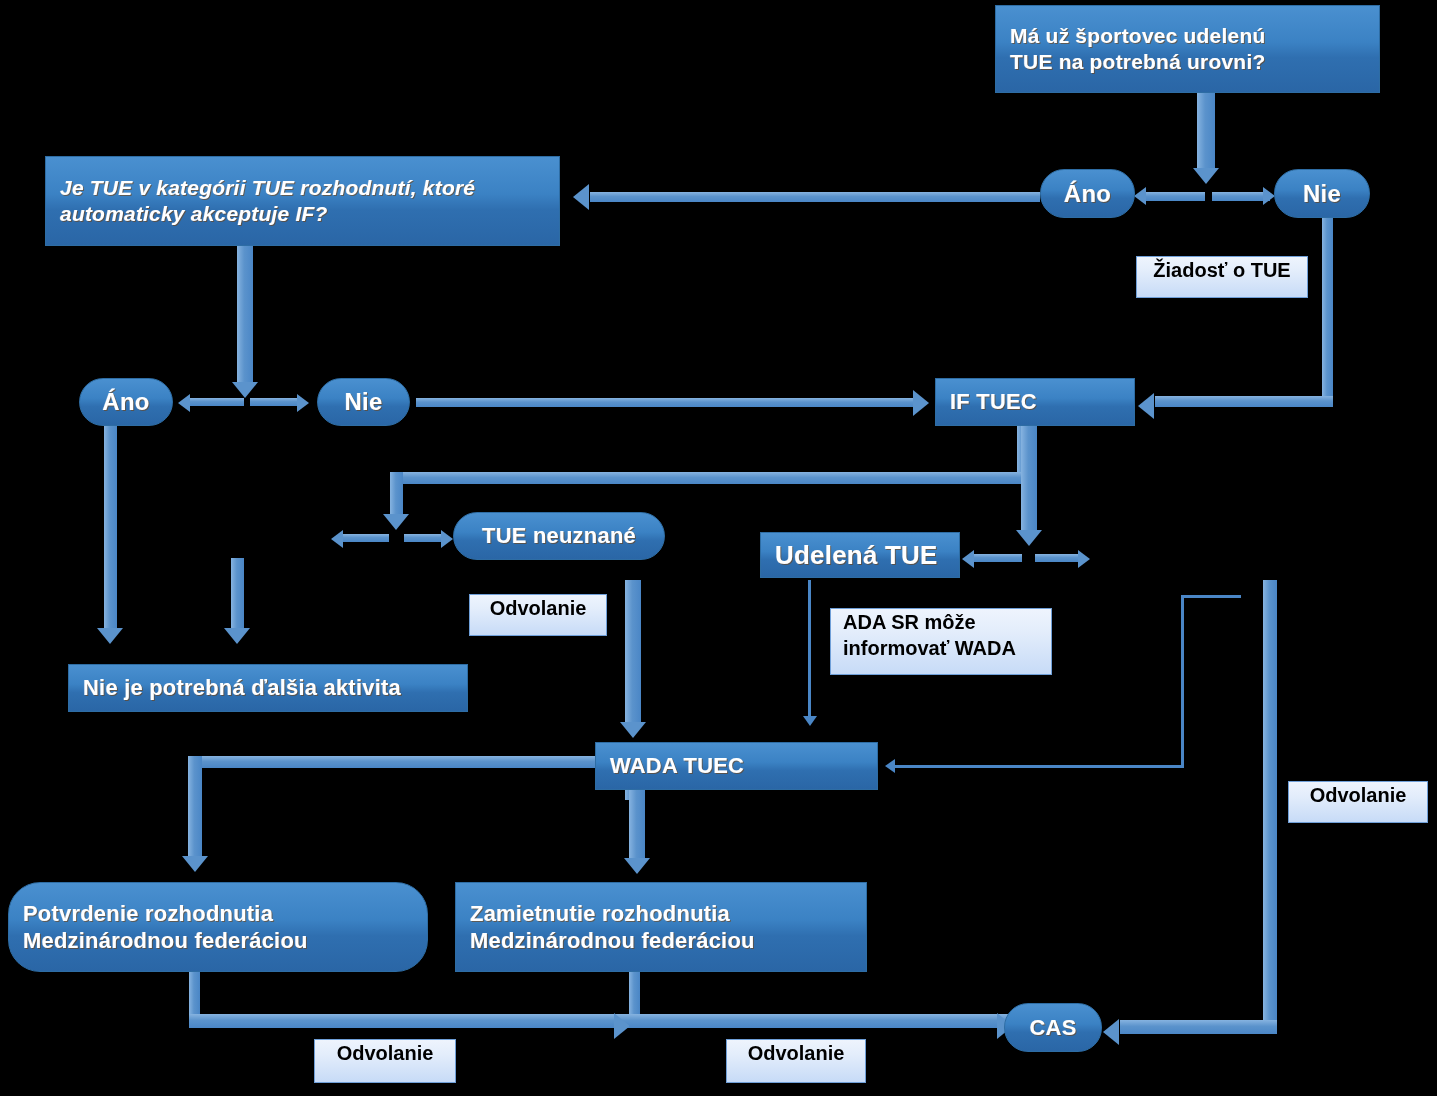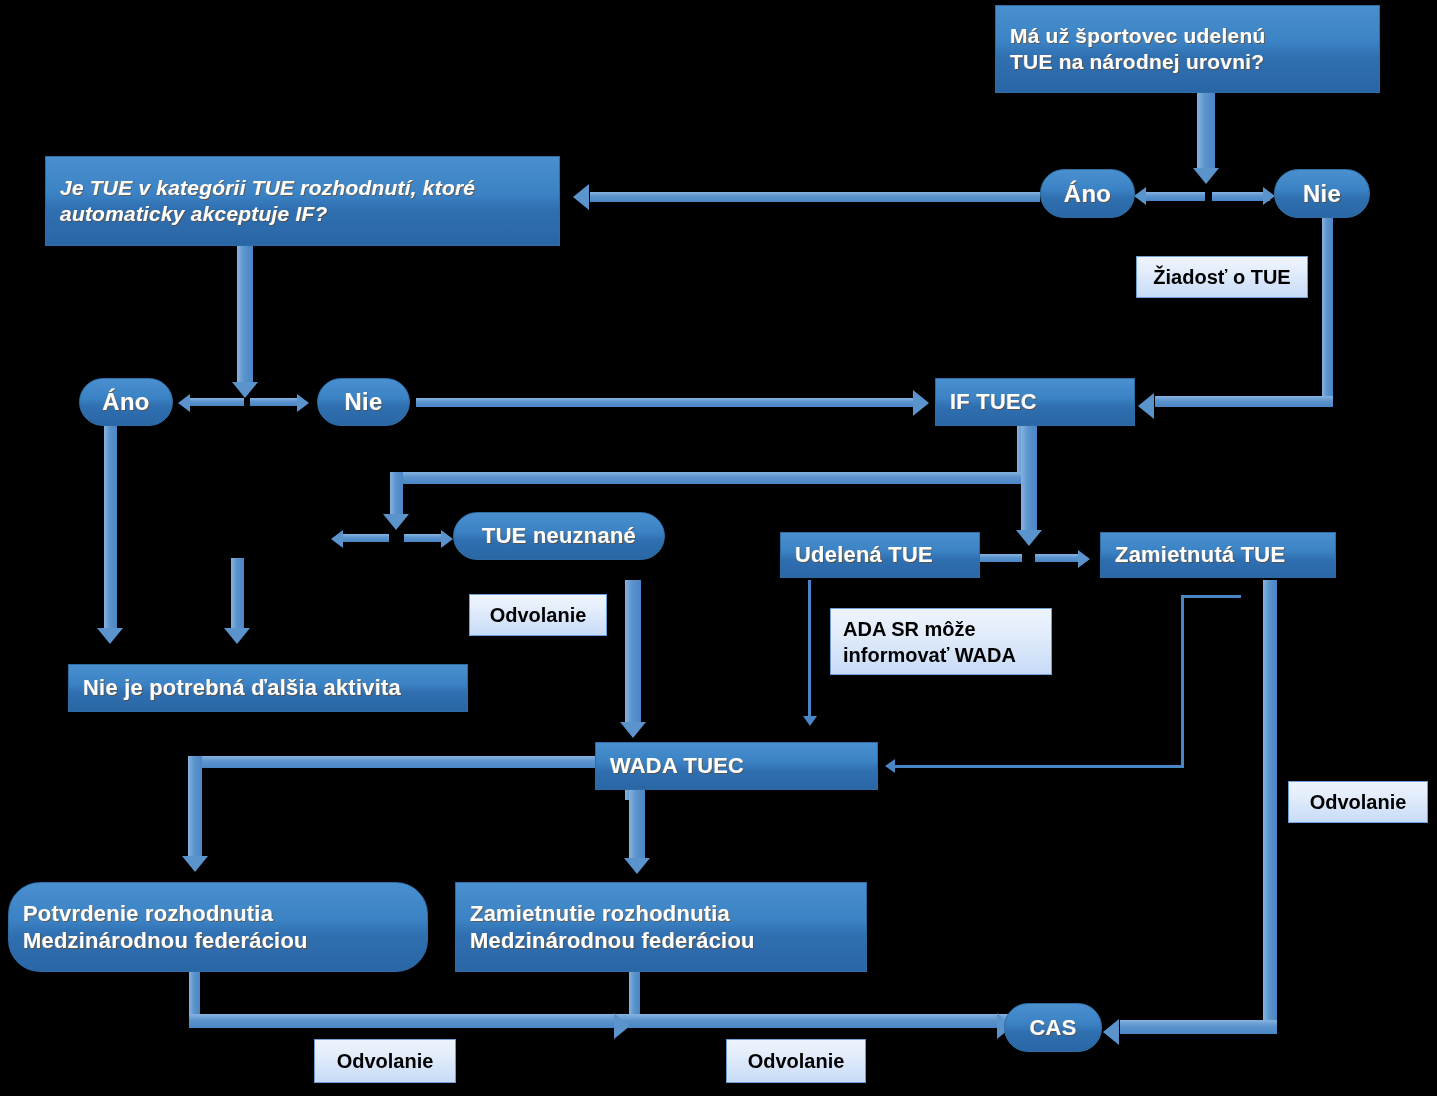--- a/index.html
+++ b/index.html
@@ -30,23 +30,22 @@
   .node.center{justify-content:center;padding:16px 8px;border-radius:24px;}
   
   .lbl{
     position:absolute;
     box-sizing:border-box;
     background:linear-gradient(180deg,#eef4fd 0%,#e3edfb 35%,#c7dbf7 100%);
     border:1px solid #6f9fd8;
     color:#000000;
     font-weight:bold;
     display:flex;
-    align-items:center;
     justify-content:flex-start;
-    padding:16px 12px;
+    padding:0 12px;
     line-height:1.3;
     white-space:pre-line;
   }
   .lbl.center{justify-content:center;}
 
   
   .seg{position:absolute;background:linear-gradient(180deg,#86b3e0 0%,#5b93cc 45%,#4a86c6 100%);}
   .seg.v{background:linear-gradient(90deg,#86b3e0 0%,#5b93cc 45%,#4a86c6 100%);}
   .thin{position:absolute;background:#4a86c6;}
   
@@ -138,21 +137,21 @@
   <div class="seg v" style="left:189px;top:972px;width:11px;height:48px;"></div>
   <div class="seg" style="left:189px;top:1014px;width:440px;height:14px;"></div>
   <div class="ah right" style="left:614px;top:1013px;"></div>
 
   <div class="seg v" style="left:629px;top:972px;width:11px;height:48px;"></div>
   <div class="seg" style="left:629px;top:1014px;width:380px;height:14px;"></div>
   <div class="ah right" style="left:997px;top:1013px;"></div>
 
   <div class="node" style="left:995px;top:5px;width:385px;height:88px;font-size:21px;">
     <span>Má už športovec udelenú
-TUE na národnej urovni?</span>
+TUE na potrebná urovni?</span>
   </div>
 
   <div class="node center" style="left:1040px;top:169px;width:95px;height:49px;font-size:24px;">
     <span>Áno</span>
   </div>
 
   <div class="node center" style="left:1274px;top:169px;width:96px;height:49px;font-size:24px;">
     <span>Nie</span>
   </div>
 
@@ -171,27 +170,24 @@
 
   <div class="node" style="left:935px;top:378px;width:200px;height:48px;font-size:22px;">
     <span>IF TUEC</span>
   </div>
 
 
   <div class="node center" style="left:453px;top:512px;width:212px;height:48px;font-size:22px;">
     <span>TUE neuznané</span>
   </div>
 
-  <div class="node" style="left:780px;top:532px;width:200px;height:46px;font-size:22px;">
+  <div class="node" style="left:760px;top:532px;width:200px;height:46px;font-size:26px;">
     <span>Udelená TUE</span>
   </div>
 
-  <div class="node" style="left:1100px;top:532px;width:236px;height:46px;font-size:22px;">
-    <span>Zamietnutá TUE</span>
-  </div>
 
   <div class="node" style="left:68px;top:664px;width:400px;height:48px;font-size:22px;">
     <span>Nie je potrebná ďalšia aktivita</span>
   </div>
 
   <div class="node" style="left:595px;top:742px;width:283px;height:48px;font-size:22px;">
     <span>WADA TUEC</span>
   </div>
 
   <div class="node" style="left:8px;top:882px;width:420px;height:90px;font-size:22px;border-radius:32px;">

